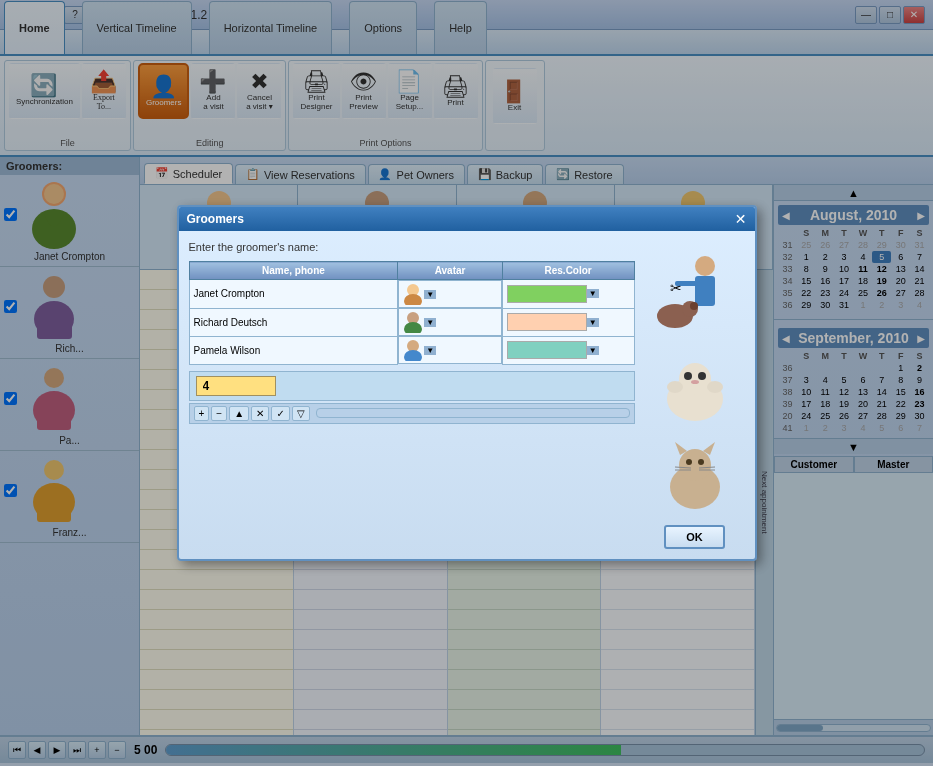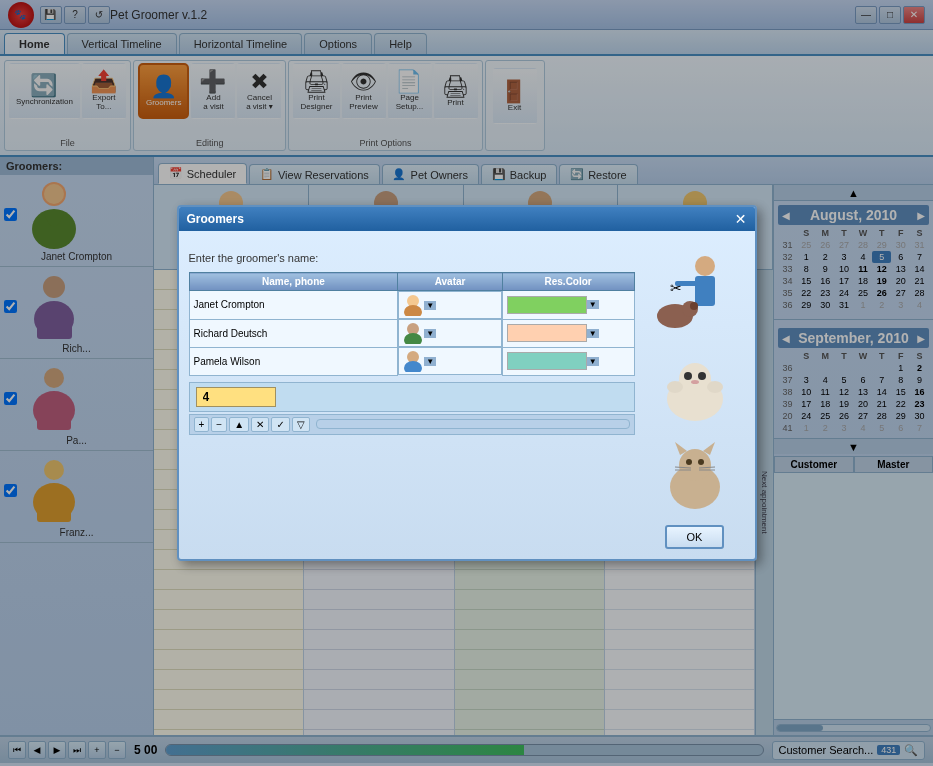--- a/index.html
+++ b/index.html
@@ -19,23 +19,23 @@
     
     .app-icon { width: 26px; height: 26px; background: radial-gradient(circle, #e44, #a00); border-radius: 50%; display: flex; align-items: center; justify-content: center; font-size: 10px; color: white; }
 
     
     #ribbon-tabs {
       height: 26px; background: linear-gradient(to bottom, #daeaf8, #c0d8f0);
       display: flex; align-items: flex-end; padding-left: 4px;
       border-bottom: 2px solid #4a90c4;
     }
     .ribbon-tab {
-      padding: 4px 14px; background: linear-gradient(to bottom, #d0e4f4, #b8d0e8);
+      padding: 20px 14px; background: linear-gradient(to bottom, #d0e4f4, #b8d0e8);
       border: 1px solid #90b4d0; border-bottom: none; border-radius: 4px 4px 0 0;
-      cursor: pointer; font-size: 11px; color: #333; margin-right: 2px; text-align: center;
+      cursor: pointer; font-size: 11px; color: #333; margin-right: 17px; text-align: center;
     }
     .ribbon-tab.active { background: linear-gradient(to bottom, #f0f8ff, #e4f0fc); border-color: #4a90c4; font-weight: bold; }
 
     
     #ribbon {
       background: linear-gradient(to bottom, #f0f8ff, #daeaf8);
       border-bottom: 2px solid #4a90c4;
       padding: 4px;
       display: flex; gap: 2px;
     }
@@ -50,21 +50,21 @@
       display: flex; flex-direction: column; align-items: center; justify-content: center;
       padding: 2px 6px; min-width: 44px; height: 56px;
       background: linear-gradient(to bottom, #f8fcff, #dceaf8); border: 1px solid transparent;
       border-radius: 3px; cursor: pointer; font-size: 9px; color: #333; text-align: center;
     }
     .ribbon-btn.active-btn { background: linear-gradient(to bottom, #ffa040, #cc6010); border: 2px solid #cc6010; border-radius: 5px; color: white; }
     .ribbon-btn .btn-icon { font-size: 22px; line-height: 1; }
 
     
     #sidebar {
-      width: 154px; background: linear-gradient(to bottom, #c8dcf4, #b8d0ec);
+      width: 140px; background: linear-gradient(to bottom, #c8dcf4, #b8d0ec);
       border-right: 1px solid #90b4d0; overflow-y: auto;
       display: flex; flex-direction: column;
     }
     #sidebar-title { background: #a0bcd8; padding: 3px 6px; font-size: 11px; font-weight: bold; color: #333; }
     .groomer-item { display: flex; flex-direction: column; align-items: center; padding: 4px; border-bottom: 1px solid #a0bcd0; }
     .groomer-avatar { width: 70px; height: 70px; border-radius: 4px; display: flex; align-items: center; justify-content: center; }
     .groomer-name { font-size: 10px; text-align: center; color: #333; margin-top: 2px; }
 
     
     #content { flex: 1; display: flex; flex-direction: column; background: #e8f4fc; }
@@ -166,21 +166,21 @@
 
     
     #modal-count-area { background: #c0dcf0; border: 1px solid #90b4d0; padding: 4px 6px; margin-top: 4px; display: flex; align-items: center; }
     #count-field { background: #ffe080; border: 1px solid #a09060; padding: 2px 6px; font-size: 12px; font-weight: bold; width: 80px; }
 
     
     #modal-nav { display: flex; align-items: center; background: #b8d0e8; border: 1px solid #90b4d0; padding: 2px 4px; gap: 2px; margin-top: 2px; }
     .modal-nav-btn { background: #d0e4f4; border: 1px solid #90b4d0; border-radius: 2px; padding: 1px 4px; cursor: pointer; font-size: 10px; }
 
     
-    #ok-btn { background: linear-gradient(to bottom, #e8f4ff, #c8dcf0); border: 2px solid #6090c0; border-radius: 3px; padding: 4px 20px; cursor: pointer; font-size: 11px; font-weight: normal; }
+    #ok-btn { background: linear-gradient(to bottom, #e8f4ff, #c8dcf0); border: 2px solid #6090c0; border-radius: 3px; padding: 4px 20px; cursor: pointer; font-size: 11px; font-weight: bold; }
   </style>
 </head>
 <body>
 
 <div id="title-bar">
   <div id="title-bar-left">
     <div class="app-icon">
       <span>🐾</span>
     </div>
 
@@ -209,21 +209,21 @@
 <div id="ribbon">
 
   <div class="ribbon-group">
     <div class="ribbon-group-buttons">
       <div class="ribbon-btn">
         <span class="btn-icon">🔄</span>
         <span style="font-size:8px;line-height:1.2;text-align:center;">Synchronization</span>
       </div>
       <div class="ribbon-btn">
         <span class="btn-icon">📤</span>
-        <span style="font-size:8px;">Export<br>To...</span>
+        <span style="font-size:8px;font-family:Liberation Serif, serif;">Export<br>To...</span>
       </div>
     </div>
     <div class="ribbon-group-label">File</div>
   </div>
 
   <div class="ribbon-group">
     <div class="ribbon-group-buttons">
       <div class="ribbon-btn active-btn">
         <span class="btn-icon">👤</span>
         <span style="font-size:8px;">Groomers</span>
@@ -640,37 +640,32 @@
     <div class="nav-btn">◀</div>
     <div class="nav-btn">▶</div>
     <div class="nav-btn">⏭</div>
     <div class="nav-btn">+</div>
     <div class="nav-btn">−</div>
   </div>
   <span style="font-size:12px;font-weight:bold;">5 00</span>
   <div id="progress-bar-container">
     <div id="progress-bar"></div>
   </div>
-  <div id="customer-search-btn">
-    <span>Customer Search...</span>
-    <span style="background:#4080c0;color:white;border-radius:2px;padding:0 4px;font-size:9px;">431</span>
-    <span>🔍</span>
-  </div>
 </div>
 
 <div id="modal-overlay">
   <div id="modal" style="position:relative;">
 
     <div id="modal-title-bar">
       <span style="font-weight:bold;font-size:12px;">Groomers</span>
       <span id="modal-close">✕</span>
     </div>
 
     <div id="modal-body" style="display:flex;gap:10px;">
-      <div style="flex:1;margin-top:11px;">
+      <div style="flex:1;">
         <div id="modal-instruction">Enter the groomer's name:</div>
 
         <table id="groomer-table">
           <thead>
             <tr>
               <th style="width:160px;">Name, phone</th>
               <th style="width:80px;">Avatar</th>
               <th style="width:80px;">Res.Color</th>
             </tr>
           </thead>

